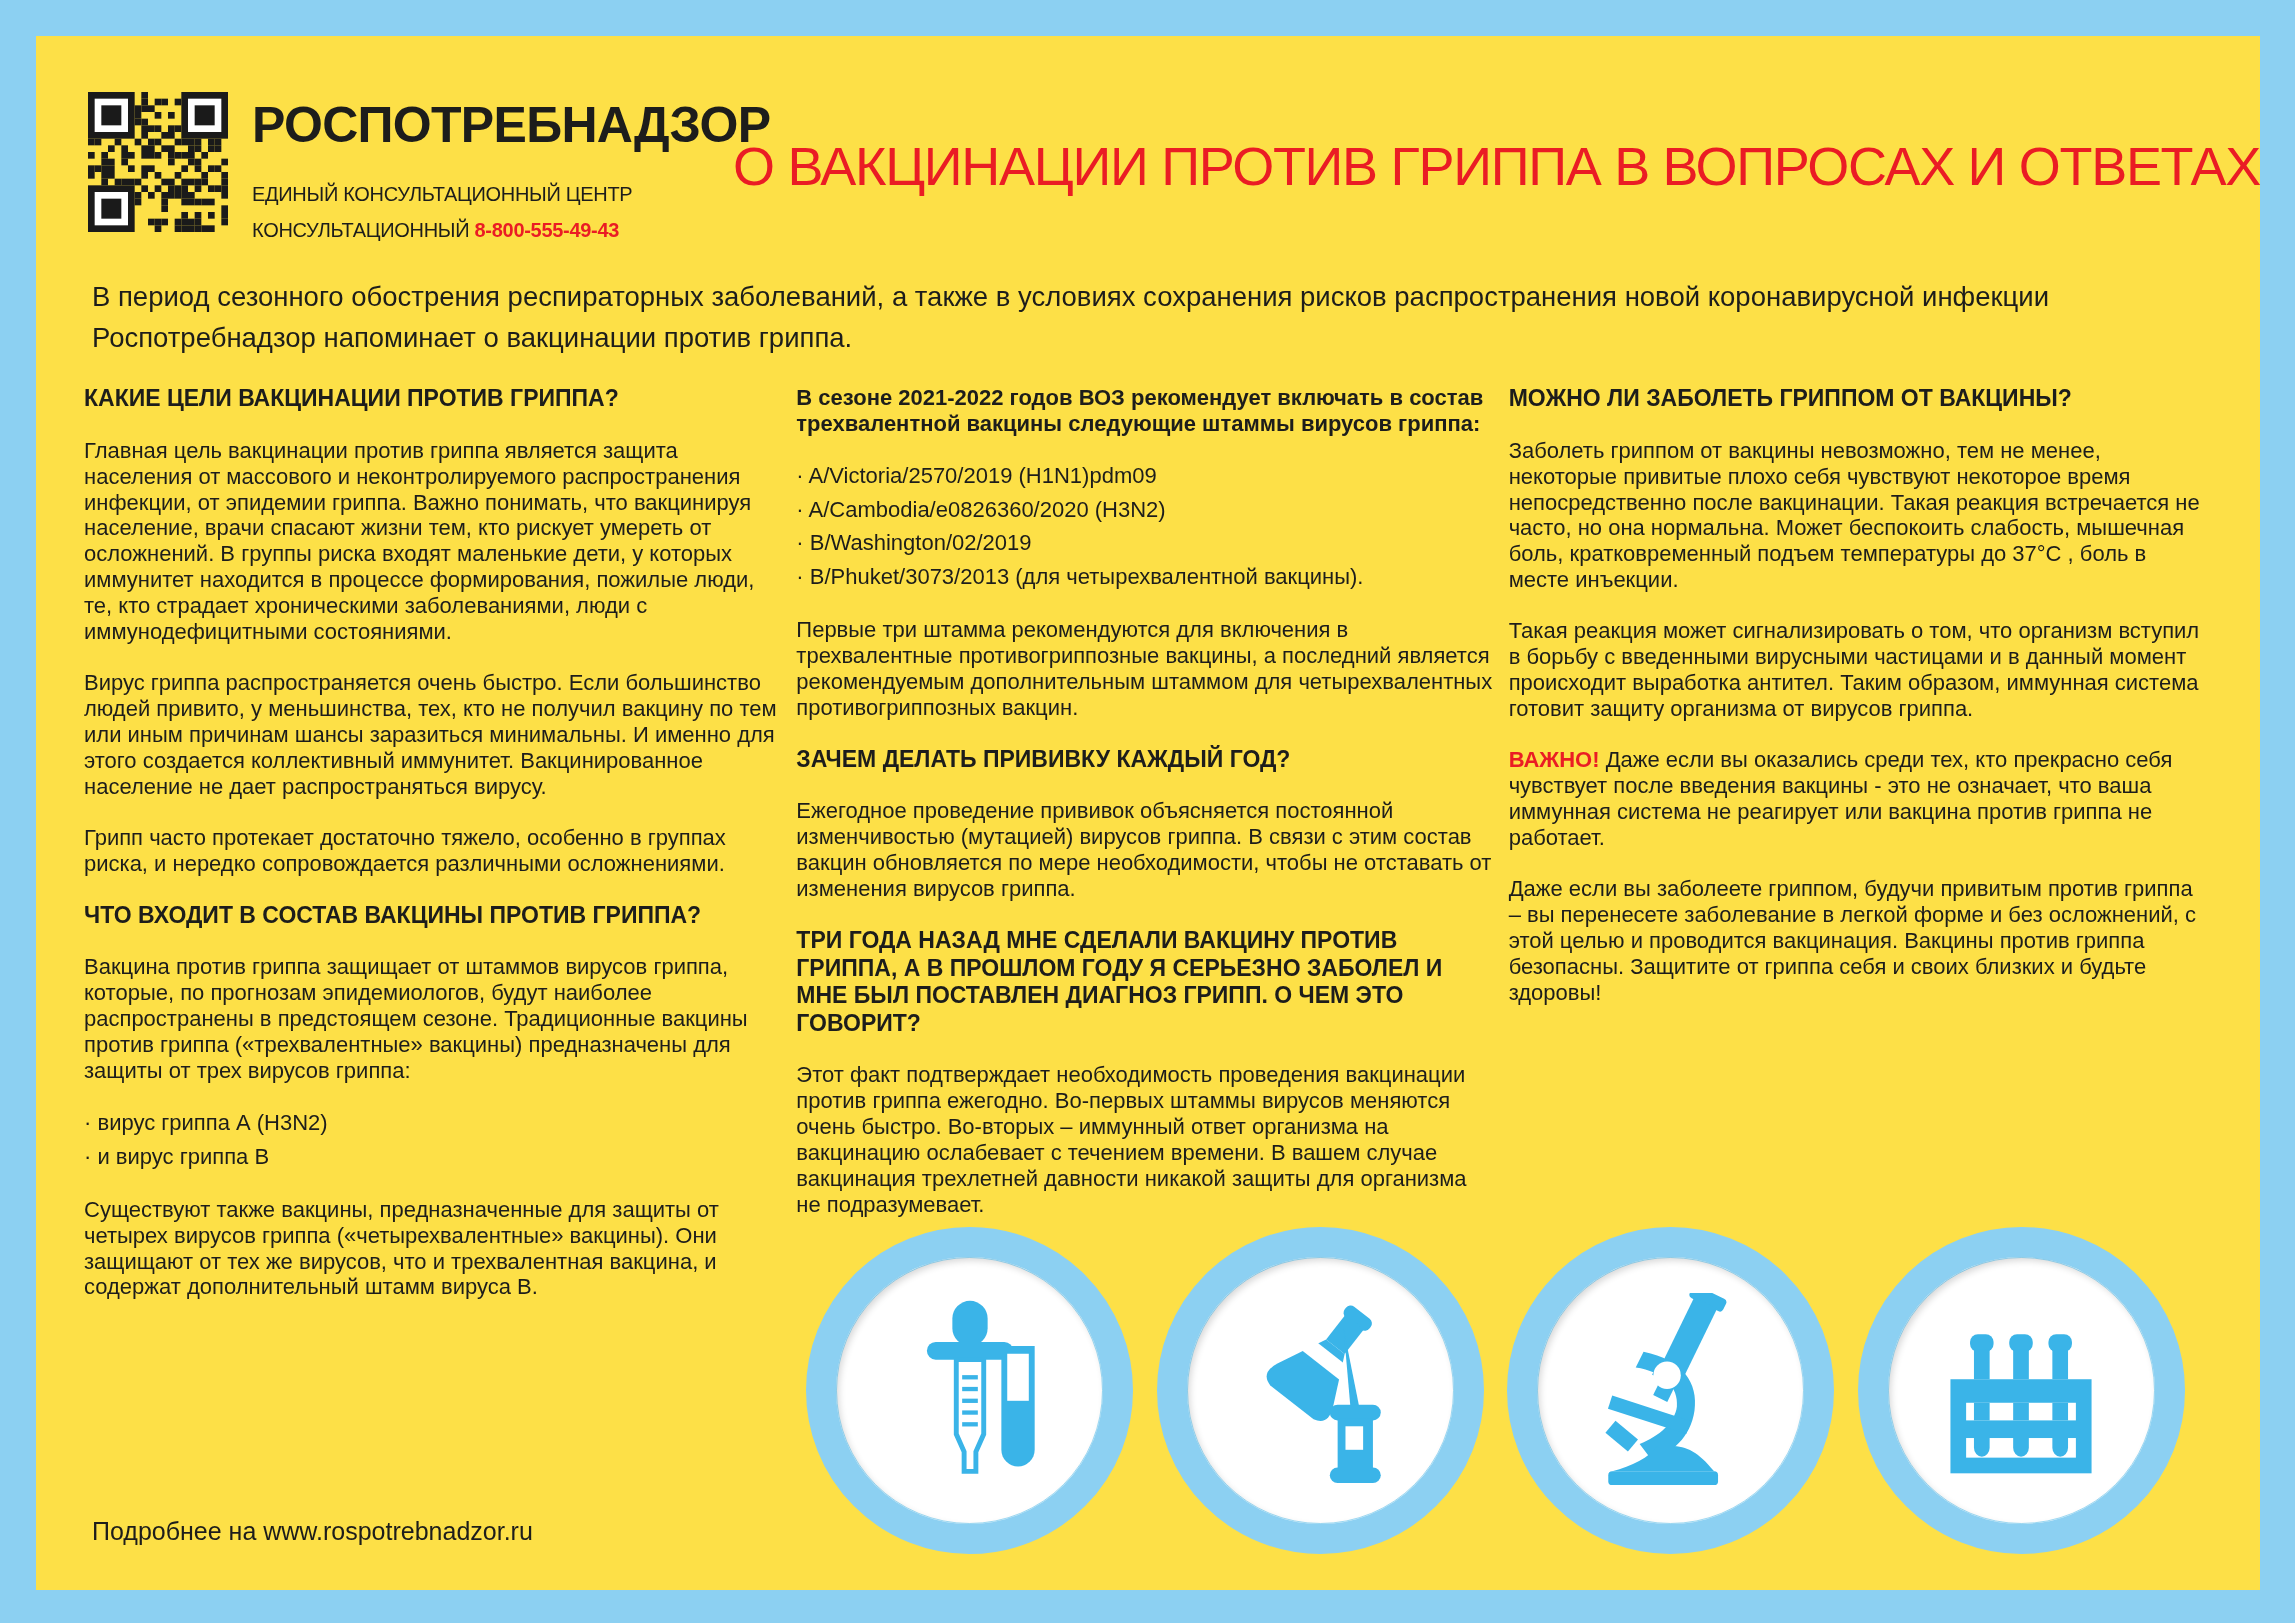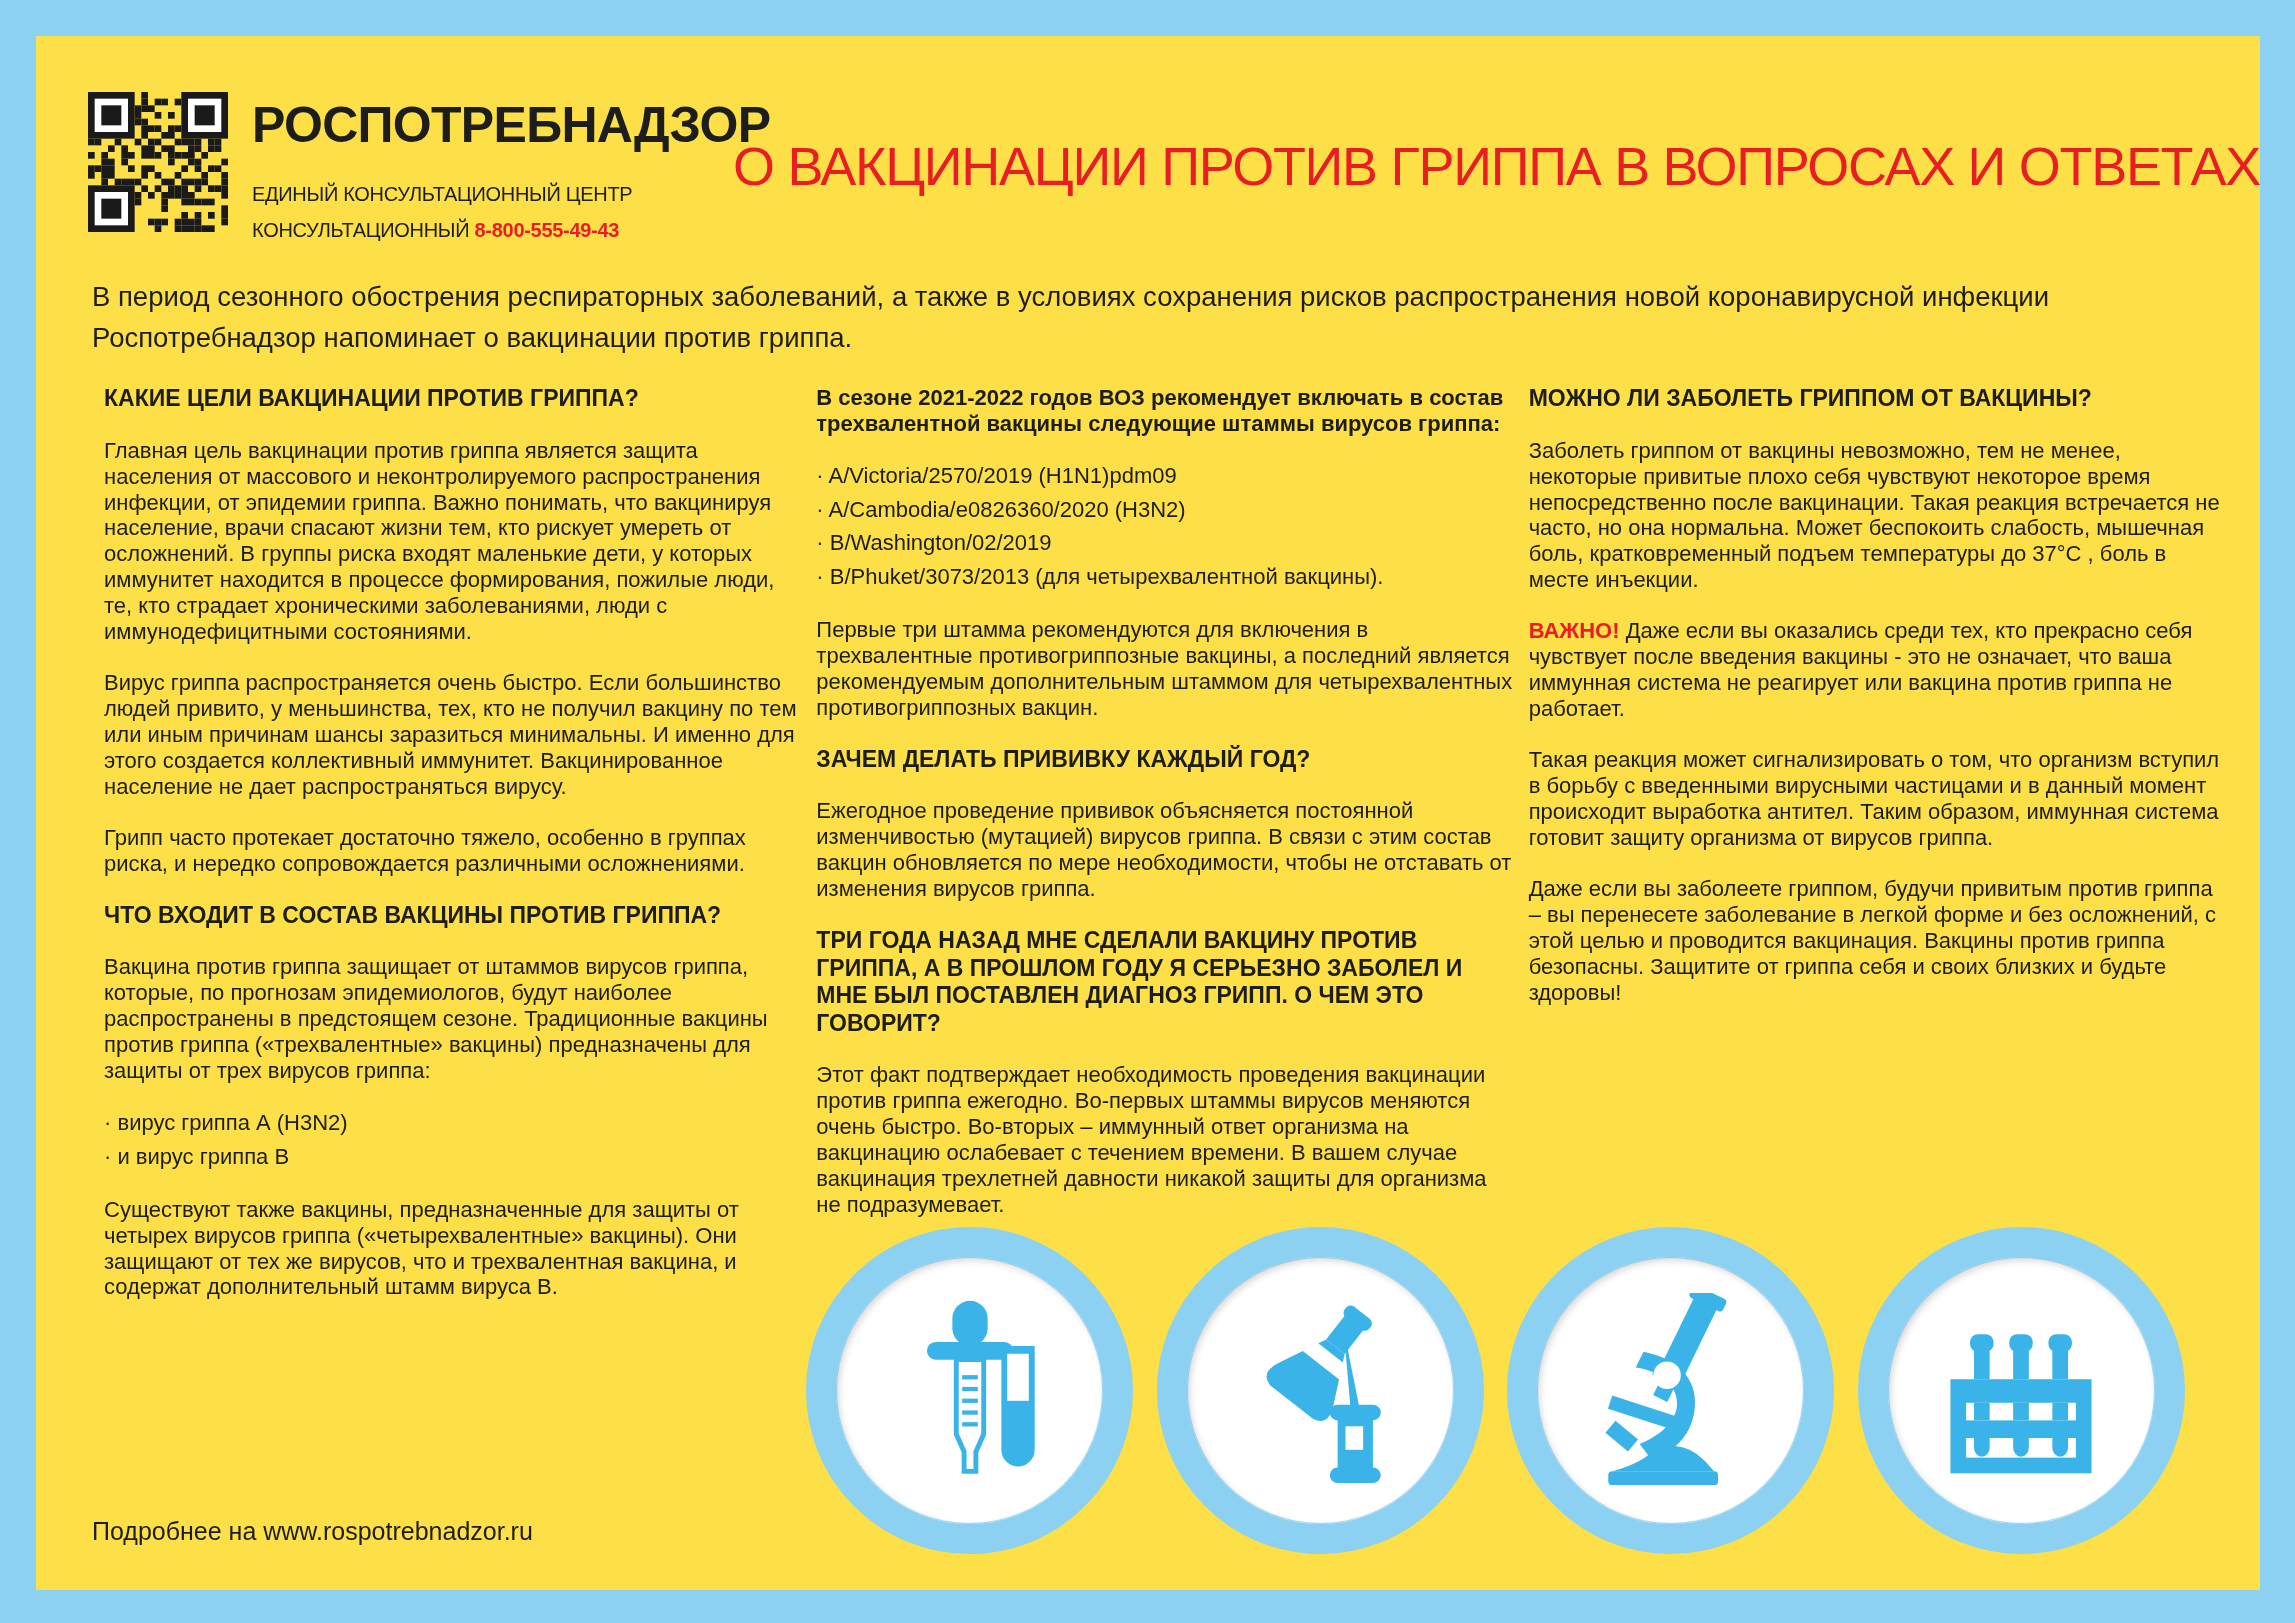--- a/index.html
+++ b/index.html
@@ -28,21 +28,21 @@
   .main-title{
     position:absolute;left:697px;right:26px;top:99px;margin:0;
     font-size:54px;font-weight:400;letter-spacing:-1.3px;color:var(--accent_red);
     white-space:nowrap;text-align:center;
   }
 
   
   .intro{position:absolute;left:56px;top:240px;width:2108px;margin:0;font-size:27.5px;line-height:1.5;}
 
   
-  .columns{position:absolute;left:68px;top:349px;width:2121px;display:grid;grid-template-columns:repeat(3,1fr);column-gap:47px;gap:16px;}
+  .columns{position:absolute;left:48px;top:349px;width:2121px;display:grid;grid-template-columns:repeat(3,1fr);column-gap:47px;gap:16px;}
   .col{min-width:0;}
   .col h2{font-size:23px;line-height:1.2;font-weight:700;margin:0 0 25px;}
   .col p{font-size:22px;line-height:1.18;margin:0 0 25px;}
   .col p.lead{font-weight:700;}
   .col ul{list-style:none;margin:0 0 25px;padding:0;}
   .col li{font-size:22px;line-height:1.3;margin:0 0 5.2px;}
   .red{color:var(--accent_red);font-weight:700;}
 
   
   .icons{position:absolute;left:770px;top:1191px;display:flex;gap:23.6px;}
@@ -250,22 +250,22 @@
           </ul>
           <p>Первые три штамма рекомендуются для включения в трехвалентные противогриппозные вакцины, а последний является рекомендуемым дополнительным штаммом для четырехвалентных противогриппозных вакцин.</p>
           <h2>ЗАЧЕМ ДЕЛАТЬ ПРИВИВКУ КАЖДЫЙ ГОД?</h2>
           <p>Ежегодное проведение прививок объясняется постоянной изменчивостью (мутацией) вирусов гриппа. В связи с этим состав вакцин обновляется по мере необходимости, чтобы не отставать от изменения вирусов гриппа.</p>
           <h2>ТРИ ГОДА НАЗАД МНЕ СДЕЛАЛИ ВАКЦИНУ ПРОТИВ ГРИППА, А В ПРОШЛОМ ГОДУ Я СЕРЬЕЗНО ЗАБОЛЕЛ И МНЕ БЫЛ ПОСТАВЛЕН ДИАГНОЗ ГРИПП. О ЧЕМ ЭТО ГОВОРИТ?</h2>
           <p>Этот факт подтверждает необходимость проведения вакцинации против гриппа ежегодно. Во-первых штаммы вирусов меняются очень быстро. Во-вторых – иммунный ответ организма на вакцинацию ослабевает с течением времени. В вашем случае вакцинация трехлетней давности никакой защиты для организма не подразумевает.</p>
         </section>
         <section class="col">
           <h2>МОЖНО ЛИ ЗАБОЛЕТЬ ГРИППОМ ОТ ВАКЦИНЫ?</h2>
           <p>Заболеть гриппом от вакцины невозможно, тем не менее, некоторые привитые плохо себя чувствуют некоторое время непосредственно после вакцинации. Такая реакция встречается не часто, но она нормальна. Может беспокоить слабость, мышечная боль, кратковременный подъем температуры до 37°С , боль в месте инъекции.</p>
+          <p>Такая реакция может сигнализировать о том, что организм вступил в борьбу с введенными вирусными частицами и в данный момент происходит выработка антител. Таким образом, иммунная система готовит защиту организма от вирусов гриппа.</p>
           <p><span class="red">ВАЖНО!</span> Даже если вы оказались среди тех, кто прекрасно себя чувствует после введения вакцины - это не означает, что ваша иммунная система не реагирует или вакцина против гриппа не работает.</p>
-          <p>Такая реакция может сигнализировать о том, что организм вступил в борьбу с введенными вирусными частицами и в данный момент происходит выработка антител. Таким образом, иммунная система готовит защиту организма от вирусов гриппа.</p>
           <p>Даже если вы заболеете гриппом, будучи привитым против гриппа – вы перенесете заболевание в легкой форме и без осложнений, с этой целью и проводится вакцинация. Вакцины против гриппа безопасны. Защитите от гриппа себя и своих близких и будьте здоровы!</p>
         </section>
       </main>
 
     <div class="icons">
       <div class="circle" aria-label="dropper-and-test-tube-icon">
         <svg viewBox="0 0 100 100" aria-hidden="true">
           <g fill="#3ab4e8">
             <rect x="41" y="4" width="18" height="23" rx="9"></rect>
             <rect x="28" y="25" width="44" height="9" rx="4.5"></rect>

